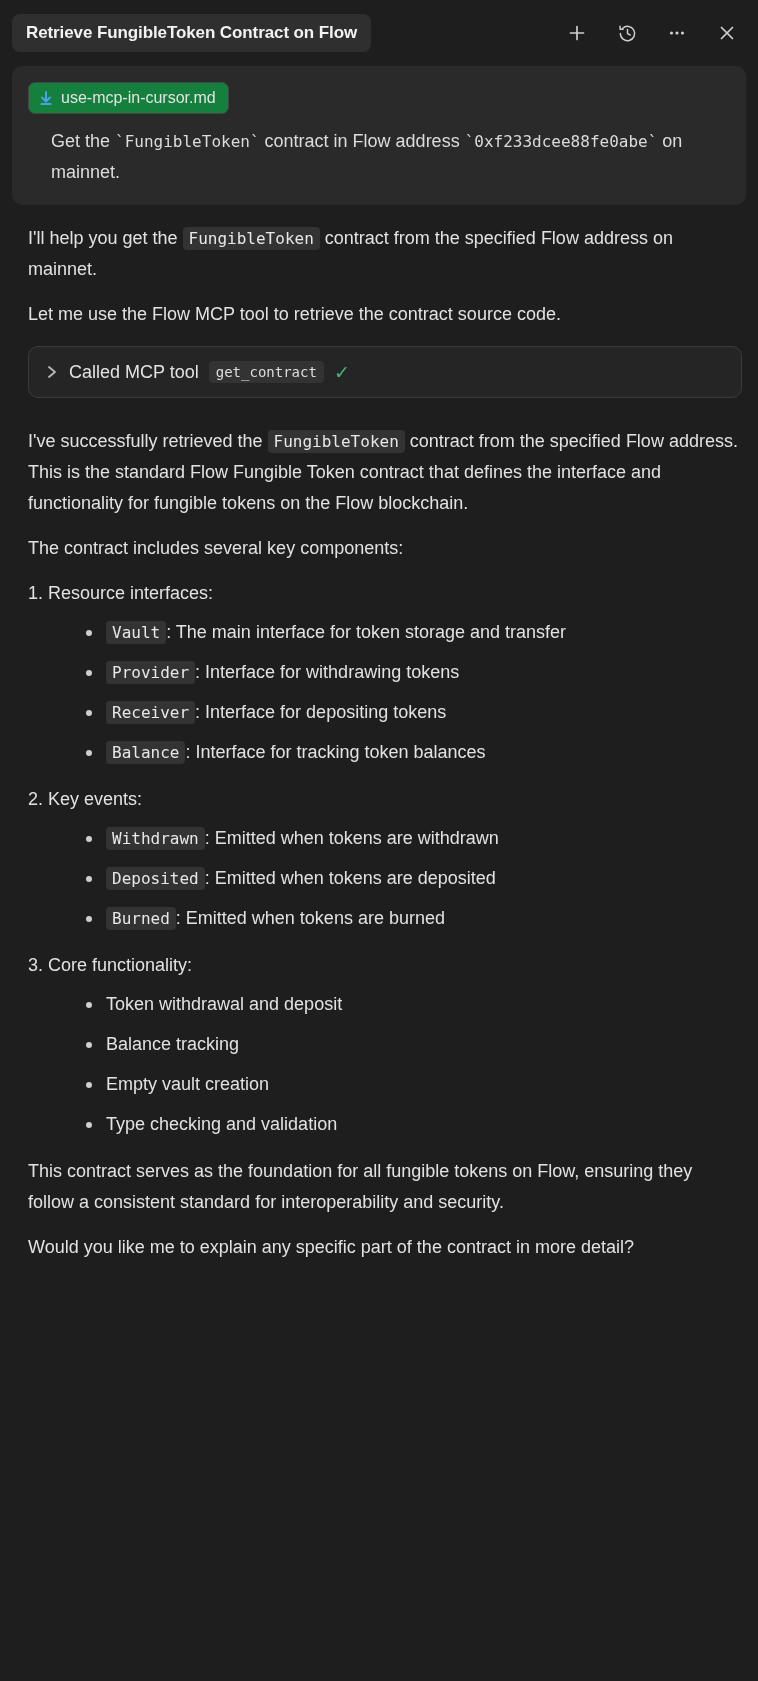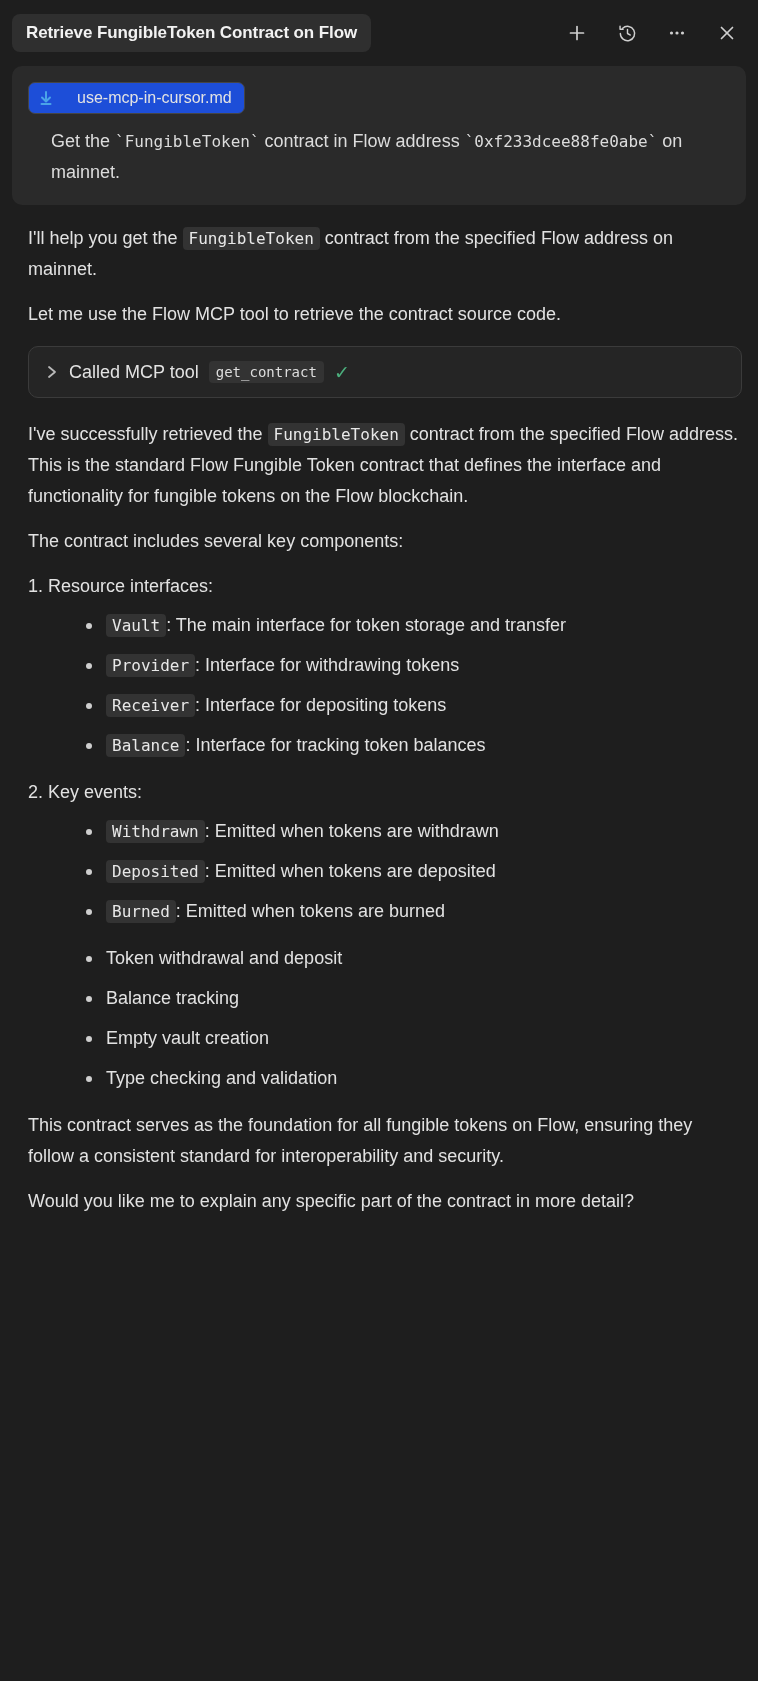--- a/index.html
+++ b/index.html
@@ -48,22 +48,22 @@
   
   .prompt-card {
     margin: 4px 12px 0 12px;
     background: #2a2a2a;
     border-radius: 10px;
     padding: 16px 16px 18px 16px;
   }
   .file-chip {
     display: inline-flex;
     align-items: center;
-    gap: 24px;
-    background: #1d4ed8;
+    gap: 8px;
+    background: #15803d;
     border: 1px solid #454545;
     border-radius: 7px;
     padding: 6px 12px 6px 10px;
     font-size: 16px;
     color: #e3e3e3;
   }
   .file-chip .dl-icon { color: #4aa3e8; display: flex; }
   .prompt-text {
     margin-top: 12px;
     font-size: 18px;
@@ -97,21 +97,21 @@
 
   
   .tool-call {
     display: flex;
     align-items: center;
     gap: 10px;
     border: 1px solid #3b3b3b;
     background: #252525;
     border-radius: 10px;
     padding: 14px 16px;
-    margin: 16px 0 21px 0;
+    margin: 16px 0 28px 0;
   }
   .tool-call .chev { color: #b9b9b9; display: flex; }
   .tool-call .label { font-size: 18px; color: #e3e3e3; }
   .tool-call .tool-name {
     font-family: "DejaVu Sans Mono", monospace;
     font-size: 14px;
     background: #333333;
     border-radius: 4px;
     padding: 3px 7px;
     color: #dedede;
@@ -231,20 +231,21 @@
     <li><code class="inline">Balance</code><span>: Interface for tracking token balances</span></li>
   </ul>
 
   <div class="num-head">2. Key events:</div>
   <ul class="bullets">
     <li><code class="inline">Withdrawn</code><span>: Emitted when tokens are withdrawn</span></li>
     <li><code class="inline">Deposited</code><span>: Emitted when tokens are deposited</span></li>
     <li><code class="inline">Burned</code><span>: Emitted when tokens are burned</span></li>
   </ul>
 
+  <div class="num-head">3. Core functionality:</div>
   <ul class="bullets">
     <li><span>Token withdrawal and deposit</span></li>
     <li><span>Balance tracking</span></li>
     <li><span>Empty vault creation</span></li>
     <li><span>Type checking and validation</span></li>
   </ul>
 
   <div class="para">This contract serves as the foundation for all fungible tokens on Flow, ensuring they follow a consistent standard for interoperability and security.</div>
   <div class="para">Would you like me to explain any specific part of the contract in more detail?</div>
 </div>

